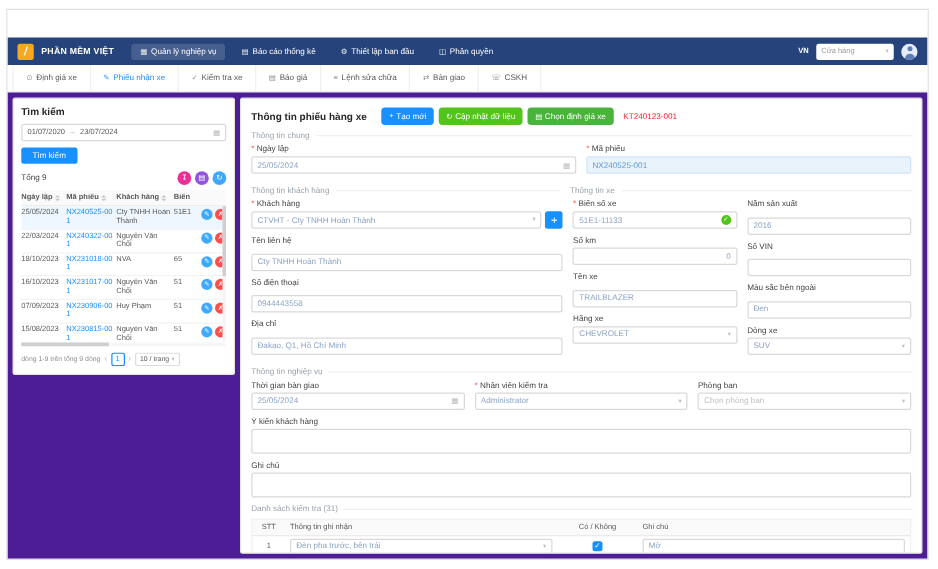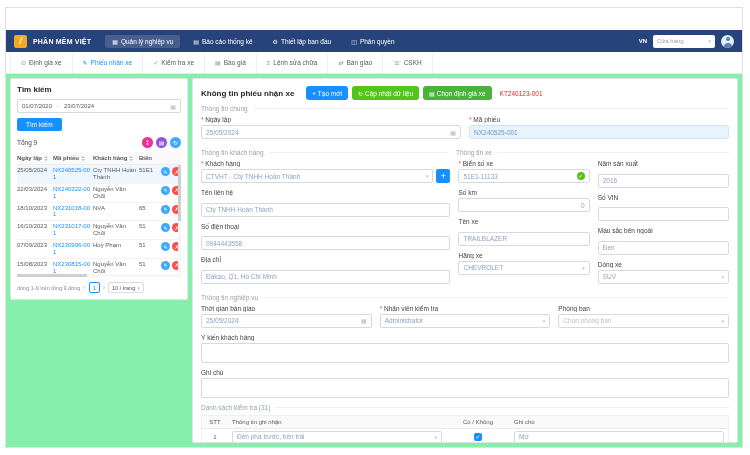--- a/index.html
+++ b/index.html
@@ -25,21 +25,21 @@
 
   
   .tabbar{height:22px;background:#fff;border-bottom:1px solid #e8e8e8;display:flex;align-items:stretch;padding-left:4px}
   .tab{display:flex;align-items:center;gap:3px;font-size:6.5px;color:#595959;padding:0 10px;border-right:1px solid #f0f0f0;cursor:pointer;white-space:nowrap}
   .tab:first-child{border-left:1px solid #f0f0f0}
   .tab .tic{font-size:6px;color:#8c8c8c}
   .tab.active{color:#1890ff}
   .tab.active .tic{color:#1890ff}
 
   
-  .bodyarea{position:absolute;top:66px;left:0;right:0;bottom:0;background:#86efac;padding:4px;display:flex;gap:4px;align-items:flex-start}
+  .bodyarea{position:absolute;top:66px;left:0;right:0;bottom:0;background:#4c1d95;padding:4px;display:flex;gap:4px;align-items:flex-start}
   .panel{background:#fff;border:1px solid #e4e4e4;border-radius:2px}
 
   
   .left{width:178px;padding:6px;flex:none}
   .lp-title{font-size:8px;font-weight:bold;color:#262626;margin-bottom:5px}
   .daterange{height:14px;border:1px solid #d9d9d9;border-radius:2px;display:flex;align-items:center;gap:3px;padding:0 4px;font-size:6px;color:#595959;cursor:pointer}
   .daterange .arr{color:#bfbfbf}
   .daterange .cal{margin-left:auto}
   .cal{color:#b8b8b8;font-size:6px}
   .btn-search{margin:5px 0 4px;height:13px;padding:0 9px;background:#1890ff;color:#fff;border:none;border-radius:2px;font-size:6.5px;cursor:pointer}
@@ -312,21 +312,21 @@
         <span class="pbtn">›</span>
         <span class="psize">
           <span>10 / trang</span>
           <span class="caret">▾</span>
         </span>
       </div>
     </div>
 
     <div class="panel right">
       <div class="dhead">
-        <span class="dtitle">Không tin phiếu nhận xe</span>
+        <span class="dtitle">Thông tin phiếu hàng xe</span>
         <button class="b blue">
           <span class="bic">+</span>
           <span>Tạo mới</span>
         </button>
         <button class="b green">
           <span class="bic">↻</span>
           <span>Cập nhật dữ liệu</span>
         </button>
         <button class="b green2">
           <span class="bic">▤</span>

